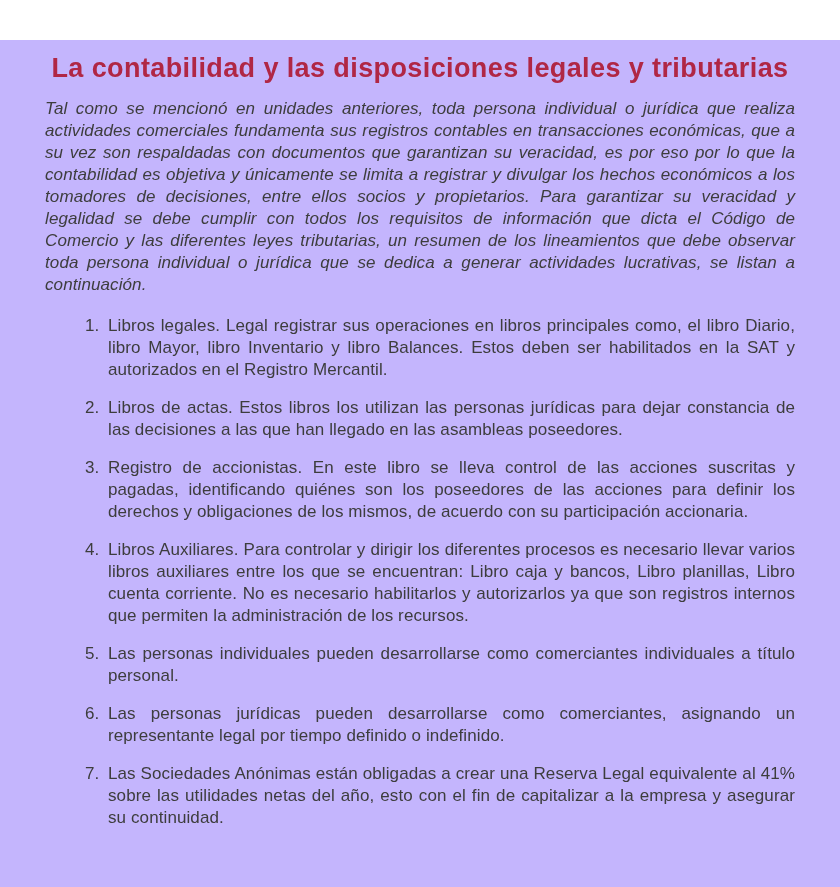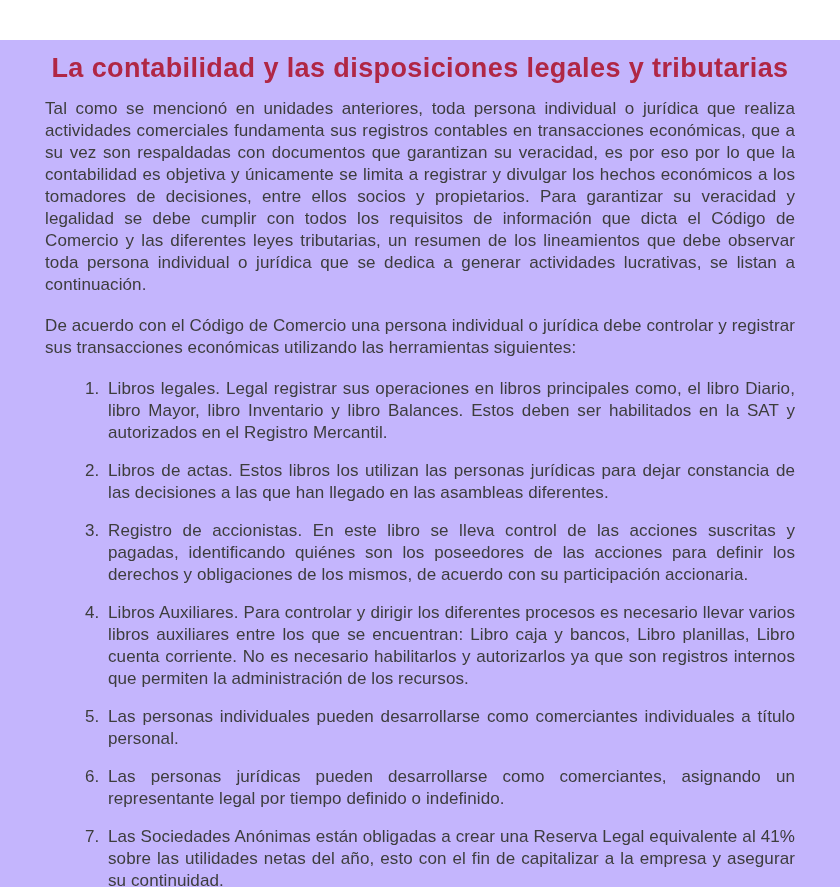--- a/index.html
+++ b/index.html
@@ -29,20 +29,21 @@
     margin: 2px 0 13px 0;
     font-family: "Liberation Sans", sans-serif;
   }
   .para {
     font-size: 17px;
     line-height: 22px;
     letter-spacing: 0.1px;
     color: #3D3D3D;
     text-align: justify;
     margin: 0 0 19px 0;
+    font-style: italic;
   }
   .numbered-list {
     margin: 0;
     padding: 0;
     list-style: none;
   }
   .list-item {
     display: flex;
     margin: 0 0 16px 0;
     padding-left: 40px;
@@ -62,30 +63,29 @@
 </style>
 </head>
 <body>
 
 <div class="page">
 
   <h1 class="title">La contabilidad y las disposiciones legales y tributarias</h1>
 
   <p class="para">Tal como se mencionó en unidades anteriores, toda persona individual o jurídica que realiza actividades comerciales fundamenta sus registros contables en transacciones económicas, que a su vez son respaldadas con documentos que garantizan su veracidad, es por eso por lo que la contabilidad es objetiva y únicamente se limita a registrar y divulgar los hechos económicos a los tomadores de decisiones, entre ellos socios y propietarios.  Para garantizar su veracidad y legalidad se debe cumplir con todos los requisitos de información que dicta el Código de Comercio y las diferentes leyes tributarias, un resumen de los lineamientos que debe observar toda persona individual o jurídica que se dedica a generar actividades lucrativas, se listan a continuación.</p>
 
-  <p class="para">De acuerdo con el Código de Comercio una persona individual o jurídica debe controlar y registrar sus transacciones económicas utilizando las herramientas siguientes:</p>
 
   <ol class="numbered-list">
     <li class="list-item">
       <span class="num">1.</span>
       <span class="txt">Libros legales.  Legal registrar sus operaciones en libros principales como, el libro Diario, libro Mayor, libro Inventario y libro Balances.  Estos deben ser habilitados en la SAT y autorizados en el Registro Mercantil.</span>
     </li>
     <li class="list-item">
       <span class="num">2.</span>
-      <span class="txt">Libros de actas.  Estos libros los utilizan las personas jurídicas para dejar constancia de las decisiones a las que han llegado en las asambleas diferentes.</span>
+      <span class="txt">Libros de actas.  Estos libros los utilizan las personas jurídicas para dejar constancia de las decisiones a las que han llegado en las asambleas poseedores.</span>
     </li>
     <li class="list-item">
       <span class="num">3.</span>
       <span class="txt">Registro de accionistas.  En este libro se lleva control de las acciones suscritas y pagadas, identificando quiénes son los poseedores de las acciones para definir los derechos y obligaciones de los mismos, de acuerdo con su participación accionaria.</span>
     </li>
     <li class="list-item">
       <span class="num">4.</span>
       <span class="txt">Libros Auxiliares.  Para controlar y dirigir los diferentes procesos es necesario llevar varios libros auxiliares entre los que se encuentran: Libro caja y bancos, Libro planillas, Libro cuenta corriente. No es necesario habilitarlos y autorizarlos ya que son registros internos que permiten la administración de los recursos.</span>
     </li>
     <li class="list-item">

